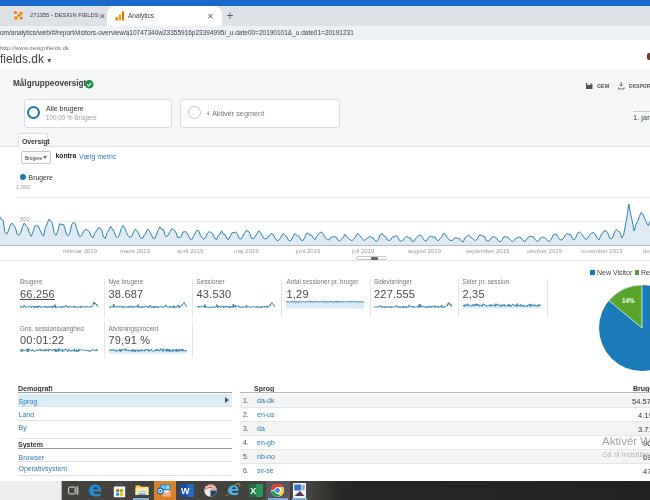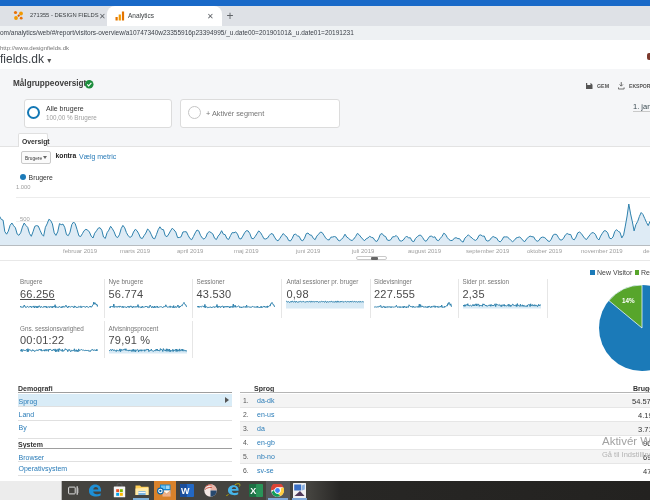--- a/index.html
+++ b/index.html
@@ -18,21 +18,21 @@
 
 #gahead{left:0;top:42px;width:650px;height:27px;background:#fff;}
 #siteurl{left:0;top:44.5px;font-size:6px;color:#757575;}
 #sitename{left:0;top:51.5px;font-size:12px;color:#3a3f45;}
 #avatar{left:647px;top:53px;width:3px;height:7px;background:#7c3a2d;border-radius:2px 0 0 2px;}
 #band{left:0;top:69px;width:650px;height:78px;background:#f5f6f8;border-bottom:1px solid #e3e3e3;}
 #reporttitle{left:13px;top:78.5px;font-size:8.2px;font-weight:bold;color:#3c3c3c;}
 .gcheck{left:85px;top:80px;width:8.5px;height:8.5px;}
 #gem{left:597px;top:82.5px;font-size:5.3px;color:#555;font-weight:bold;}
 #eksport{left:629px;top:82.5px;font-size:5.1px;color:#555;font-weight:bold;}
-#datetext{left:633px;top:102px;font-size:7.5px;color:#37474f;white-space:nowrap;}
+#datetext{left:633px;top:113px;font-size:7.5px;color:#37474f;white-space:nowrap;}
 .segbox{top:98.5px;height:29.5px;background:#fff;border:1px solid #dcdcdc;border-radius:3px;}
 #seg1{left:24px;width:148px;}
 #seg2{left:180px;width:160px;}
 .segcirc{top:105.5px;width:13px;height:13px;border-radius:50%;}
 #segc1{left:26.5px;border:2.2px solid #1478b5;background:#fff;}
 #segc2{left:187.5px;border:1.5px solid #c5c5c5;background:#fff;}
 #seg1t1{left:46px;top:105px;font-size:7px;color:#333;}
 #seg1t2{left:46px;top:113.5px;font-size:6.3px;color:#9e9e9e;}
 #seg2t1{left:206px;top:108.5px;font-size:7.3px;color:#757575;}
 #ovtab{left:18px;top:133px;width:30px;height:14px;background:#fff;border:1px solid #e0e0e0;border-bottom:none;border-radius:2px 2px 0 0;z-index:3;}
@@ -182,35 +182,35 @@
 <div class="abs" id="chartline2"></div>
 
 <div class="abs mlabel" style="left:20px;top:278px;">Brugere</div>
 <div class="abs mvalue" style="left:20px;top:287.5px;text-decoration:underline;">66.256</div>
 <div class="abs" style="left:20px;top:300px;">
     <svg class="spark" width="78" height="9" viewBox="0 0 78 9">
       <path d="M0.0,7.0 L0.6,6.2 L1.2,7.5 L1.8,6.7 L2.4,7.2 L3.0,7.3 L3.6,7.1 L4.2,5.0 L4.8,5.9 L5.4,7.3 L6.0,7.3 L6.7,7.2 L7.3,6.4 L7.9,6.4 L8.5,7.4 L9.1,6.8 L9.7,6.8 L10.3,6.9 L10.9,6.0 L11.5,7.7 L12.1,7.0 L12.7,6.6 L13.3,7.1 L13.9,5.9 L14.5,8.0 L15.1,6.3 L15.7,6.4 L16.3,7.8 L16.9,6.1 L17.5,7.9 L18.1,6.2 L18.7,7.3 L19.3,5.7 L20.0,6.7 L20.6,7.6 L21.2,6.4 L21.8,6.9 L22.4,7.4 L23.0,6.7 L23.6,7.2 L24.2,6.2 L24.8,7.2 L25.4,7.1 L26.0,6.0 L26.6,7.8 L27.2,6.7 L27.8,7.6 L28.4,7.1 L29.0,6.4 L29.6,7.6 L30.2,6.5 L30.8,6.8 L31.4,7.5 L32.0,6.2 L32.7,7.9 L33.3,6.0 L33.9,6.8 L34.5,7.0 L35.1,4.7 L35.7,7.8 L36.3,6.7 L36.9,7.2 L37.5,7.3 L38.1,7.0 L38.7,7.5 L39.3,6.3 L39.9,6.9 L40.5,7.4 L41.1,6.7 L41.7,7.8 L42.3,6.3 L42.9,7.5 L43.5,6.4 L44.1,6.5 L44.7,7.3 L45.3,6.0 L46.0,5.2 L46.6,6.8 L47.2,6.9 L47.8,7.9 L48.4,6.1 L49.0,7.2 L49.6,6.5 L50.2,7.0 L50.8,7.0 L51.4,6.5 L52.0,7.1 L52.6,6.6 L53.2,6.8 L53.8,7.8 L54.4,5.9 L55.0,7.3 L55.6,6.4 L56.2,7.0 L56.8,7.8 L57.4,6.9 L58.0,7.6 L58.7,6.4 L59.3,6.9 L59.9,6.5 L60.5,6.2 L61.1,7.9 L61.7,6.4 L62.3,6.6 L62.9,7.1 L63.5,6.5 L64.1,7.1 L64.7,6.6 L65.3,7.3 L65.9,7.2 L66.5,6.1 L67.1,7.1 L67.7,6.8 L68.3,7.4 L68.9,7.2 L69.5,6.5 L70.1,7.2 L70.7,6.1 L71.3,7.1 L72.0,6.7 L72.6,5.2 L73.2,4.8 L73.8,2.0 L74.4,4.2 L75.0,2.8 L75.6,3.3 L76.2,5.0 L76.8,4.2 L77.4,6.4 L78.0,5.0" fill="none" stroke="#2e81ad" stroke-width="1"></path>
     </svg>
   </div>
 <div class="abs mlabel" style="left:108.5px;top:278px;">Nye brugere</div>
-<div class="abs mvalue" style="left:108.5px;top:287.5px;">56.774</div>
+<div class="abs mvalue" style="left:108.5px;top:287.5px;">38.687</div>
 <div class="abs" style="left:108.5px;top:300px;">
     <svg class="spark" width="78" height="9" viewBox="0 0 78 9">
       <path d="M0.0,6.5 L0.6,7.1 L1.2,7.9 L1.8,6.2 L2.4,7.0 L3.0,6.4 L3.6,6.6 L4.2,7.3 L4.8,4.0 L5.4,7.3 L6.0,7.2 L6.7,6.6 L7.3,7.2 L7.9,6.3 L8.5,7.3 L9.1,6.3 L9.7,6.5 L10.3,7.3 L10.9,6.0 L11.5,6.3 L12.1,7.2 L12.7,6.8 L13.3,7.5 L13.9,6.0 L14.5,7.6 L15.1,6.9 L15.7,6.9 L16.3,7.2 L16.9,6.8 L17.5,7.7 L18.1,6.7 L18.7,6.5 L19.3,7.4 L20.0,6.0 L20.6,7.5 L21.2,6.8 L21.8,5.8 L22.4,7.0 L23.0,6.7 L23.6,8.0 L24.2,6.2 L24.8,7.1 L25.4,7.2 L26.0,6.4 L26.6,7.3 L27.2,6.3 L27.8,7.3 L28.4,6.8 L29.0,4.6 L29.6,7.4 L30.2,6.8 L30.8,7.2 L31.4,7.6 L32.0,6.7 L32.7,7.9 L33.3,6.1 L33.9,7.5 L34.5,7.1 L35.1,6.7 L35.7,7.1 L36.3,6.9 L36.9,6.0 L37.5,7.0 L38.1,6.4 L38.7,7.6 L39.3,6.7 L39.9,7.8 L40.5,7.3 L41.1,5.1 L41.7,6.0 L42.3,6.9 L42.9,7.9 L43.5,6.4 L44.1,7.0 L44.7,7.9 L45.3,6.0 L46.0,7.9 L46.6,6.7 L47.2,6.4 L47.8,7.4 L48.4,6.0 L49.0,7.8 L49.6,7.1 L50.2,6.8 L50.8,7.1 L51.4,6.7 L52.0,7.1 L52.6,6.8 L53.2,7.2 L53.8,7.8 L54.4,6.7 L55.0,7.0 L55.6,6.6 L56.2,6.8 L56.8,4.8 L57.4,6.2 L58.0,7.2 L58.7,7.1 L59.3,7.0 L59.9,6.9 L60.5,6.3 L61.1,7.7 L61.7,6.1 L62.3,6.6 L62.9,7.1 L63.5,6.7 L64.1,8.0 L64.7,5.6 L65.3,7.5 L65.9,7.4 L66.5,6.5 L67.1,7.7 L67.7,6.7 L68.3,6.8 L68.9,5.0 L69.5,6.5 L70.1,7.9 L70.7,6.2 L71.3,7.0 L72.0,5.9 L72.6,5.3 L73.2,5.8 L73.8,4.2 L74.4,3.5 L75.0,2.4 L75.6,3.7 L76.2,4.8 L76.8,4.8 L77.4,6.6 L78.0,6.4" fill="none" stroke="#2e81ad" stroke-width="1"></path>
     </svg>
   </div>
 <div class="abs mlabel" style="left:196.5px;top:278px;">Sessioner</div>
 <div class="abs mvalue" style="left:196.5px;top:287.5px;">43.530</div>
 <div class="abs" style="left:196.5px;top:300px;">
     <svg class="spark" width="78" height="9" viewBox="0 0 78 9">
       <path d="M0.0,6.9 L0.6,6.3 L1.2,7.4 L1.8,6.0 L2.4,7.2 L3.0,6.9 L3.6,6.6 L4.2,7.1 L4.8,6.6 L5.4,5.8 L6.0,6.6 L6.7,6.4 L7.3,7.4 L7.9,4.4 L8.5,7.7 L9.1,6.4 L9.7,7.2 L10.3,7.7 L10.9,6.9 L11.5,7.7 L12.1,7.1 L12.7,7.3 L13.3,7.2 L13.9,6.8 L14.5,7.9 L15.1,7.1 L15.7,7.2 L16.3,7.2 L16.9,6.4 L17.5,7.5 L18.1,6.8 L18.7,7.0 L19.3,7.0 L20.0,4.5 L20.6,7.6 L21.2,6.2 L21.8,7.4 L22.4,6.5 L23.0,6.3 L23.6,7.6 L24.2,6.5 L24.8,6.7 L25.4,6.0 L26.0,6.1 L26.6,8.0 L27.2,6.3 L27.8,7.3 L28.4,6.9 L29.0,6.1 L29.6,7.2 L30.2,6.1 L30.8,7.1 L31.4,6.8 L32.0,6.3 L32.7,8.0 L33.3,6.4 L33.9,7.5 L34.5,6.6 L35.1,6.1 L35.7,7.5 L36.3,4.0 L36.9,7.4 L37.5,6.7 L38.1,5.1 L38.7,7.2 L39.3,6.8 L39.9,7.0 L40.5,6.6 L41.1,6.4 L41.7,5.9 L42.3,6.3 L42.9,7.8 L43.5,7.0 L44.1,6.8 L44.7,7.9 L45.3,6.8 L46.0,7.5 L46.6,6.5 L47.2,6.8 L47.8,7.1 L48.4,6.5 L49.0,7.7 L49.6,5.1 L50.2,6.9 L50.8,7.2 L51.4,6.8 L52.0,7.0 L52.6,7.1 L53.2,6.7 L53.8,7.6 L54.4,6.9 L55.0,7.2 L55.6,6.4 L56.2,6.5 L56.8,7.2 L57.4,6.7 L58.0,7.6 L58.7,6.8 L59.3,6.6 L59.9,7.6 L60.5,6.0 L61.1,7.6 L61.7,7.0 L62.3,7.4 L62.9,7.7 L63.5,6.6 L64.1,7.9 L64.7,6.3 L65.3,7.5 L65.9,6.8 L66.5,6.4 L67.1,7.2 L67.7,6.1 L68.3,7.3 L68.9,6.8 L69.5,6.5 L70.1,7.8 L70.7,6.0 L71.3,6.6 L72.0,6.5 L72.6,5.5 L73.2,6.0 L73.8,3.6 L74.4,3.6 L75.0,2.4 L75.6,3.5 L76.2,4.8 L76.8,4.8 L77.4,6.6 L78.0,6.0" fill="none" stroke="#2e81ad" stroke-width="1"></path>
     </svg>
   </div>
 <div class="abs mlabel" style="left:286.5px;top:278px;">Antal sessioner pr. bruger</div>
-<div class="abs mvalue" style="left:286.5px;top:287.5px;">0,98</div>
+<div class="abs mvalue" style="left:286.5px;top:287.5px;">1,29</div>
 <div class="abs" style="left:286px;top:300px;">
     <svg class="spark" width="78" height="9" viewBox="0 0 78 9">
       <path d="M0,8.5 L0.0,1.8 L0.6,1.3 L1.2,1.7 L1.8,2.2 L2.4,1.5 L3.0,2.2 L3.6,2.4 L4.2,1.7 L4.8,1.9 L5.4,2.1 L6.0,1.0 L6.7,1.3 L7.3,2.2 L7.9,1.7 L8.5,1.2 L9.1,2.2 L9.7,2.2 L10.3,1.0 L10.9,1.8 L11.5,2.3 L12.1,1.7 L12.7,2.1 L13.3,1.7 L13.9,1.7 L14.5,1.4 L15.1,1.7 L15.7,1.9 L16.3,1.5 L16.9,2.1 L17.5,1.4 L18.1,1.6 L18.7,2.2 L19.3,2.1 L20.0,1.7 L20.6,1.7 L21.2,1.8 L21.8,1.4 L22.4,2.0 L23.0,1.9 L23.6,1.3 L24.2,1.3 L24.8,2.3 L25.4,1.4 L26.0,1.2 L26.6,2.0 L27.2,1.8 L27.8,1.5 L28.4,1.9 L29.0,1.7 L29.6,1.1 L30.2,1.8 L30.8,1.8 L31.4,1.1 L32.0,1.9 L32.7,2.4 L33.3,1.8 L33.9,1.8 L34.5,1.9 L35.1,1.6 L35.7,1.3 L36.3,1.5 L36.9,2.0 L37.5,1.5 L38.1,2.1 L38.7,2.2 L39.3,1.1 L39.9,1.5 L40.5,2.5 L41.1,1.5 L41.7,1.8 L42.3,2.0 L42.9,2.0 L43.5,1.6 L44.1,1.9 L44.7,1.6 L45.3,1.2 L46.0,2.0 L46.6,1.9 L47.2,1.5 L47.8,2.1 L48.4,2.3 L49.0,1.3 L49.6,1.4 L50.2,2.4 L50.8,1.3 L51.4,1.1 L52.0,2.3 L52.6,1.4 L53.2,1.5 L53.8,2.3 L54.4,1.9 L55.0,1.0 L55.6,1.7 L56.2,2.0 L56.8,1.4 L57.4,1.8 L58.0,2.3 L58.7,1.6 L59.3,1.4 L59.9,1.7 L60.5,2.0 L61.1,1.5 L61.7,1.6 L62.3,1.7 L62.9,1.6 L63.5,1.9 L64.1,1.9 L64.7,1.0 L65.3,2.0 L65.9,1.8 L66.5,1.2 L67.1,1.7 L67.7,2.1 L68.3,1.3 L68.9,1.6 L69.5,1.9 L70.1,1.7 L70.7,1.6 L71.3,2.1 L72.0,2.0 L72.6,1.6 L73.2,1.4 L73.8,2.3 L74.4,1.6 L75.0,1.5 L75.6,2.1 L76.2,1.7 L76.8,1.6 L77.4,2.1 L78.0,1.4 L78,8.5 Z" fill="#d8eaf5"></path>
       <path d="M0.0,1.8 L0.6,1.3 L1.2,1.7 L1.8,2.2 L2.4,1.5 L3.0,2.2 L3.6,2.4 L4.2,1.7 L4.8,1.9 L5.4,2.1 L6.0,1.0 L6.7,1.3 L7.3,2.2 L7.9,1.7 L8.5,1.2 L9.1,2.2 L9.7,2.2 L10.3,1.0 L10.9,1.8 L11.5,2.3 L12.1,1.7 L12.7,2.1 L13.3,1.7 L13.9,1.7 L14.5,1.4 L15.1,1.7 L15.7,1.9 L16.3,1.5 L16.9,2.1 L17.5,1.4 L18.1,1.6 L18.7,2.2 L19.3,2.1 L20.0,1.7 L20.6,1.7 L21.2,1.8 L21.8,1.4 L22.4,2.0 L23.0,1.9 L23.6,1.3 L24.2,1.3 L24.8,2.3 L25.4,1.4 L26.0,1.2 L26.6,2.0 L27.2,1.8 L27.8,1.5 L28.4,1.9 L29.0,1.7 L29.6,1.1 L30.2,1.8 L30.8,1.8 L31.4,1.1 L32.0,1.9 L32.7,2.4 L33.3,1.8 L33.9,1.8 L34.5,1.9 L35.1,1.6 L35.7,1.3 L36.3,1.5 L36.9,2.0 L37.5,1.5 L38.1,2.1 L38.7,2.2 L39.3,1.1 L39.9,1.5 L40.5,2.5 L41.1,1.5 L41.7,1.8 L42.3,2.0 L42.9,2.0 L43.5,1.6 L44.1,1.9 L44.7,1.6 L45.3,1.2 L46.0,2.0 L46.6,1.9 L47.2,1.5 L47.8,2.1 L48.4,2.3 L49.0,1.3 L49.6,1.4 L50.2,2.4 L50.8,1.3 L51.4,1.1 L52.0,2.3 L52.6,1.4 L53.2,1.5 L53.8,2.3 L54.4,1.9 L55.0,1.0 L55.6,1.7 L56.2,2.0 L56.8,1.4 L57.4,1.8 L58.0,2.3 L58.7,1.6 L59.3,1.4 L59.9,1.7 L60.5,2.0 L61.1,1.5 L61.7,1.6 L62.3,1.7 L62.9,1.6 L63.5,1.9 L64.1,1.9 L64.7,1.0 L65.3,2.0 L65.9,1.8 L66.5,1.2 L67.1,1.7 L67.7,2.1 L68.3,1.3 L68.9,1.6 L69.5,1.9 L70.1,1.7 L70.7,1.6 L71.3,2.1 L72.0,2.0 L72.6,1.6 L73.2,1.4 L73.8,2.3 L74.4,1.6 L75.0,1.5 L75.6,2.1 L76.2,1.7 L76.8,1.6 L77.4,2.1 L78.0,1.4" fill="none" stroke="#2e81ad" stroke-width="1"></path>
     </svg>
   </div>
 <div class="abs mlabel" style="left:374px;top:278px;">Sidevisninger</div>
 <div class="abs mvalue" style="left:374px;top:287.5px;">227.555</div>
 <div class="abs" style="left:374px;top:300px;">
     <svg class="spark" width="78" height="9" viewBox="0 0 78 9">

